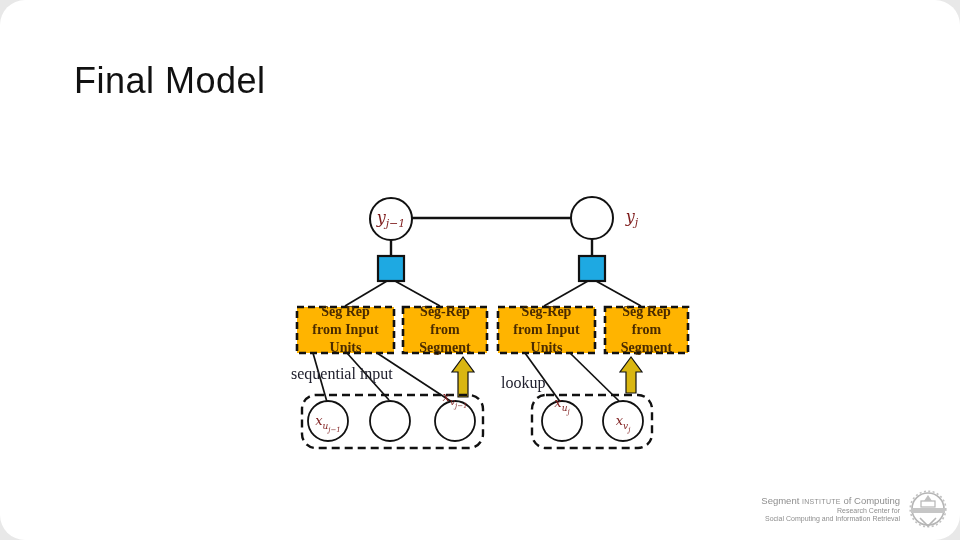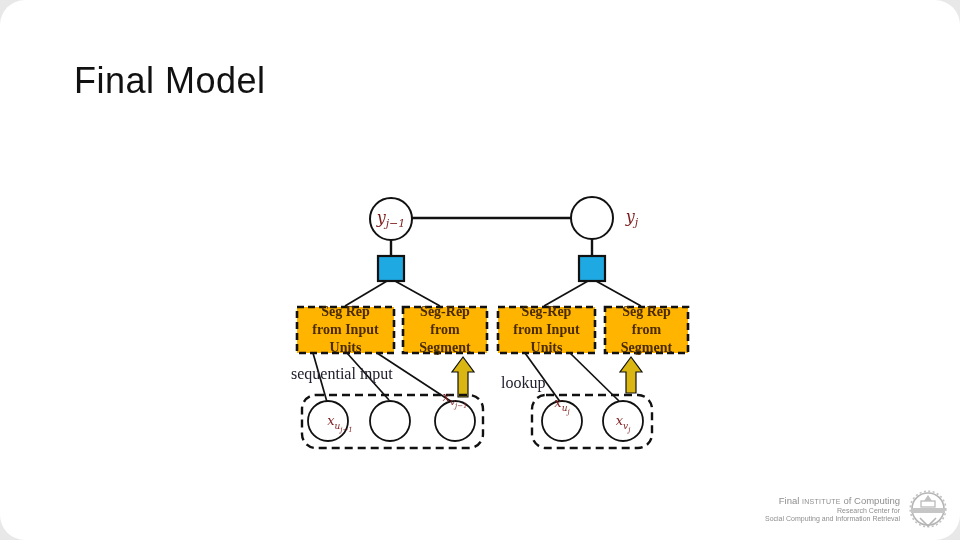--- a/index.html
+++ b/index.html
@@ -112,36 +112,36 @@
     <span>from Input Units</span>
   </div>
   <div class="boxtext" style="left:605px; top:307px; width:83px; height:46px;">
     <span>Seg Rep</span>
     <span>from Segment</span>
   </div>
 
   <div class="edgelabel" style="left:266px; top:365px;">sequential input</div>
   <div class="edgelabel" style="left:476px; top:374px;">lookup</div>
 
-  <div class="mlabel node-bot" style="left:300px; top:414px; width:56px;padding-left:12px;">
+  <div class="mlabel node-bot" style="left:300px; top:414px; width:56px;">
     <span>x</span><sub><span>u</span><sub>j−1</sub></sub>
   </div>
   <div class="mlabel node-bot" style="left:427px; top:390px; width:56px;">
     <span>x</span><sub><span>v</span><sub>j−1</sub></sub>
   </div>
   <div class="mlabel node-bot" style="left:538px; top:396px; width:48px;">
     <span>x</span><sub><span>u</span><sub>j</sub></sub>
   </div>
   <div class="mlabel node-bot" style="left:599px; top:414px; width:48px;">
     <span>x</span><sub><span>v</span><sub>j</sub></sub>
   </div>
 
   <div class="footer">
     <div class="footer-text">
-      <div class="f-line1"><span>Final </span><span class="smallcaps">Institute</span><span> of Computing</span></div>
+      <div class="f-line1"><span>Segment </span><span class="smallcaps">Institute</span><span> of Computing</span></div>
       <div class="f-line2">Research Center for</div>
       <div class="f-line3">Social Computing and Information Retrieval</div>
     </div>
     <svg width="44" height="40" viewBox="0 0 44 40">
       <circle cx="22" cy="19" r="16" fill="none" stroke="#b5b5b5" stroke-width="1.6"></circle>
       <circle cx="22" cy="19" r="17.8" fill="none" stroke="#c2c2c2" stroke-width="1.6" stroke-dasharray="2 2.4"></circle>
       <rect x="15" y="11" width="14" height="6" fill="none" stroke="#b5b5b5" stroke-width="1.2"></rect>
       <polygon points="22,5 18,11 26,11" fill="#c0c0c0"></polygon>
       <rect x="5" y="18" width="34" height="5" fill="#c6c6c6"></rect>
       <path d="M14,28 L22,36 L30,28" fill="none" stroke="#b5b5b5" stroke-width="1.6"></path>

